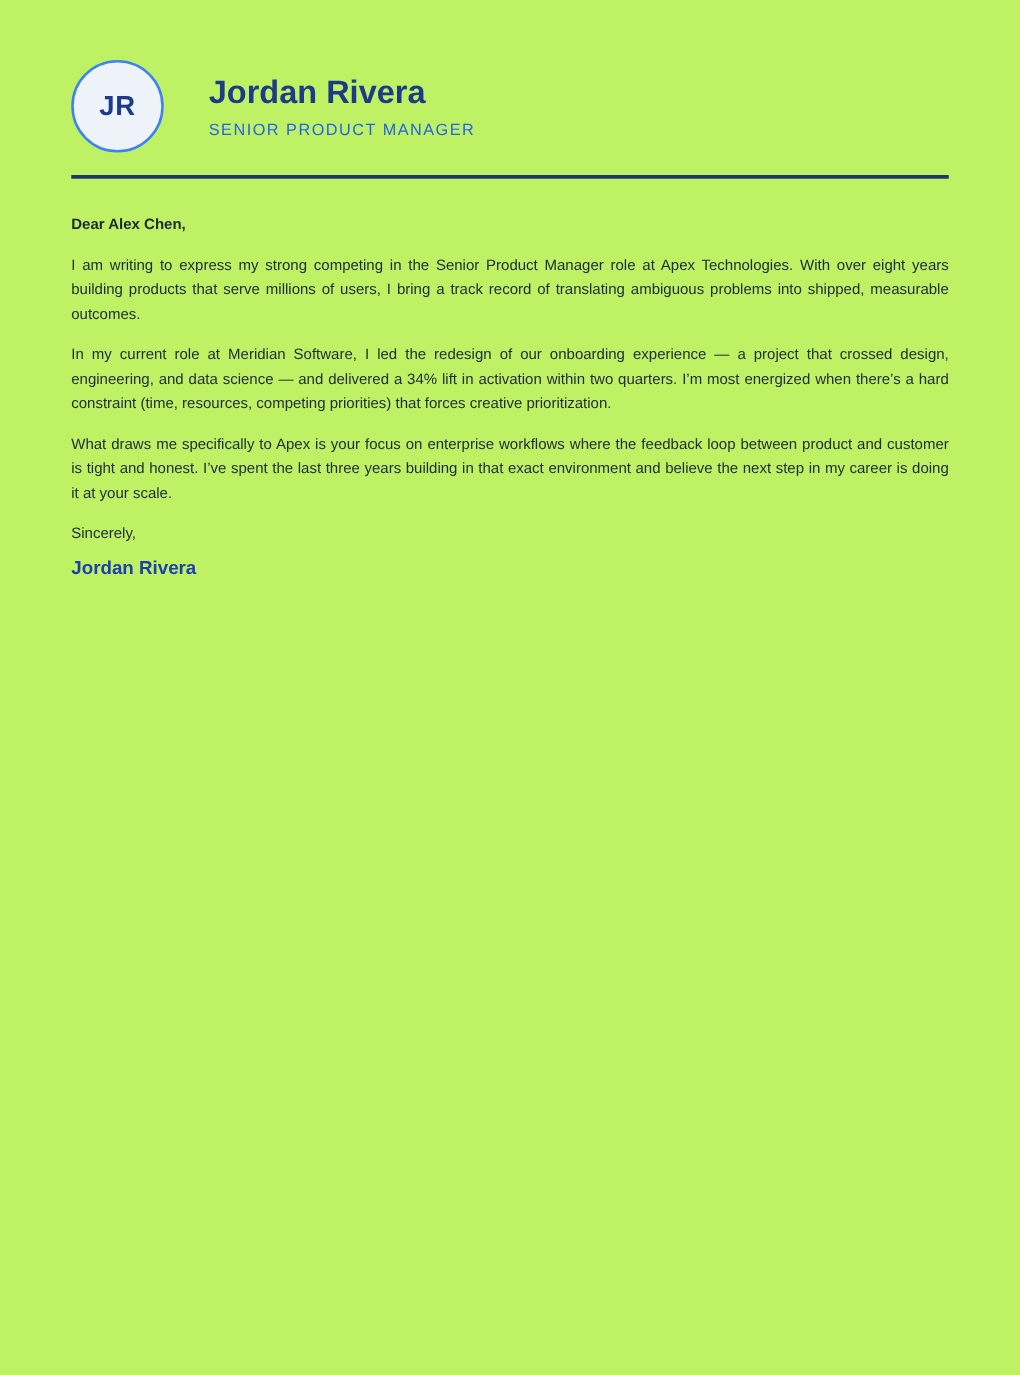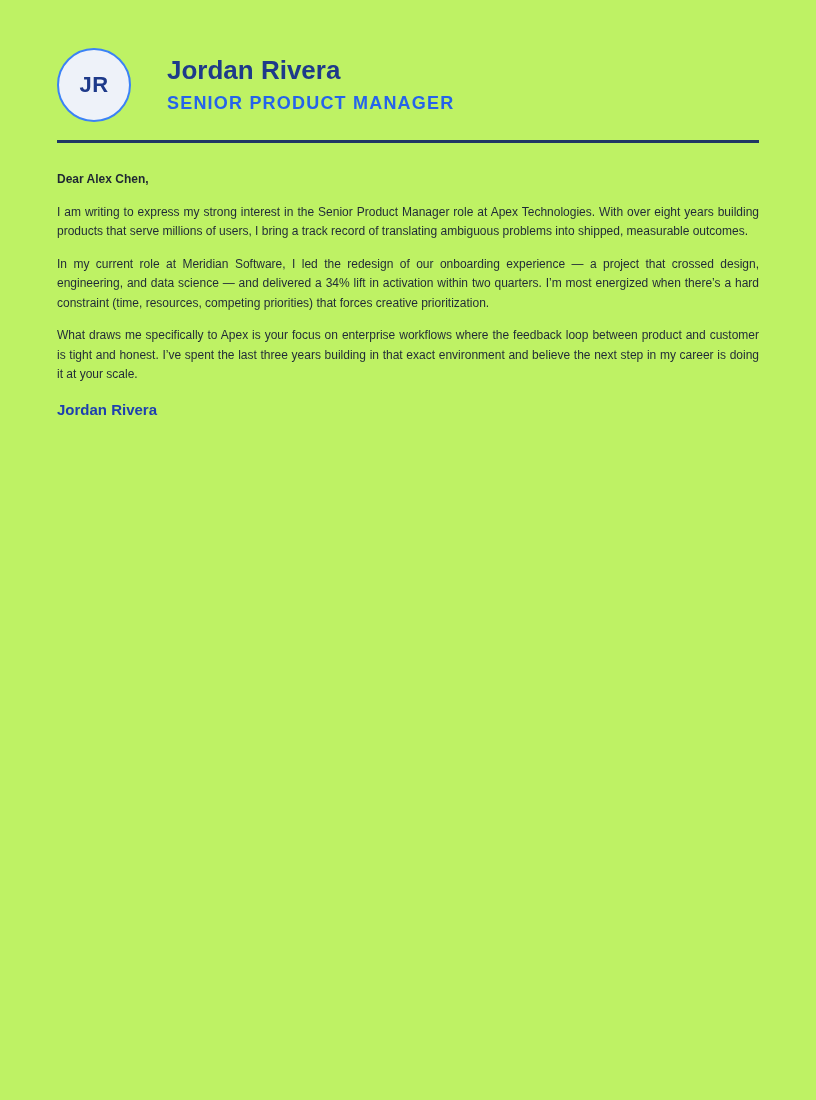--- a/index.html
+++ b/index.html
@@ -40,22 +40,22 @@
     letter-spacing: 0.5px;
   }
   .header-text { flex: 1; }
   .name {
     font-size: 26px;
     font-weight: bold;
     color: #1e3a8a;
     line-height: 1.15;
   }
   .job-title {
-    font-size: 18px;
-    font-weight: bold;
+    font-size: 13px;
+    font-weight: normal;
     color: #2563eb;
     letter-spacing: 1.2px;
     margin-top: 7px;
   }
   .contact {
     font-size: 11.5px;
     color: #6b7280;
     margin-top: 9px;
     letter-spacing: 0.1px;
   }
@@ -102,19 +102,20 @@
     <div class="header-text">
       <div class="name">Jordan Rivera</div>
       <div class="job-title">SENIOR PRODUCT MANAGER</div>
     </div>
   </div>
 
   <hr class="divider">
 
   <div class="letter">
     <p class="salutation">Dear Alex Chen,</p>
-    <p class="body-para">I am writing to express my strong interest in the Senior Product Manager role at Apex Technologies. With over eight years building products that serve millions of users, I bring a track record of translating ambiguous problems into shipped, measurable outcomes.</p>
+    <p class="body-para">I am writing to express my strong competing in the Senior Product Manager role at Apex Technologies. With over eight years building products that serve millions of users, I bring a track record of translating ambiguous problems into shipped, measurable outcomes.</p>
     <p class="body-para">In my current role at Meridian Software, I led the redesign of our onboarding experience — a project that crossed design, engineering, and data science — and delivered a 34% lift in activation within two quarters. I’m most energized when there’s a hard constraint (time, resources, competing priorities) that forces creative prioritization.</p>
     <p class="body-para">What draws me specifically to Apex is your focus on enterprise workflows where the feedback loop between product and customer is tight and honest. I’ve spent the last three years building in that exact environment and believe the next step in my career is doing it at your scale.</p>
+    <p class="closing">Sincerely,</p>
     <p class="signature">Jordan Rivera</p>
   </div>
 
 </div>
 
 </body></html>

